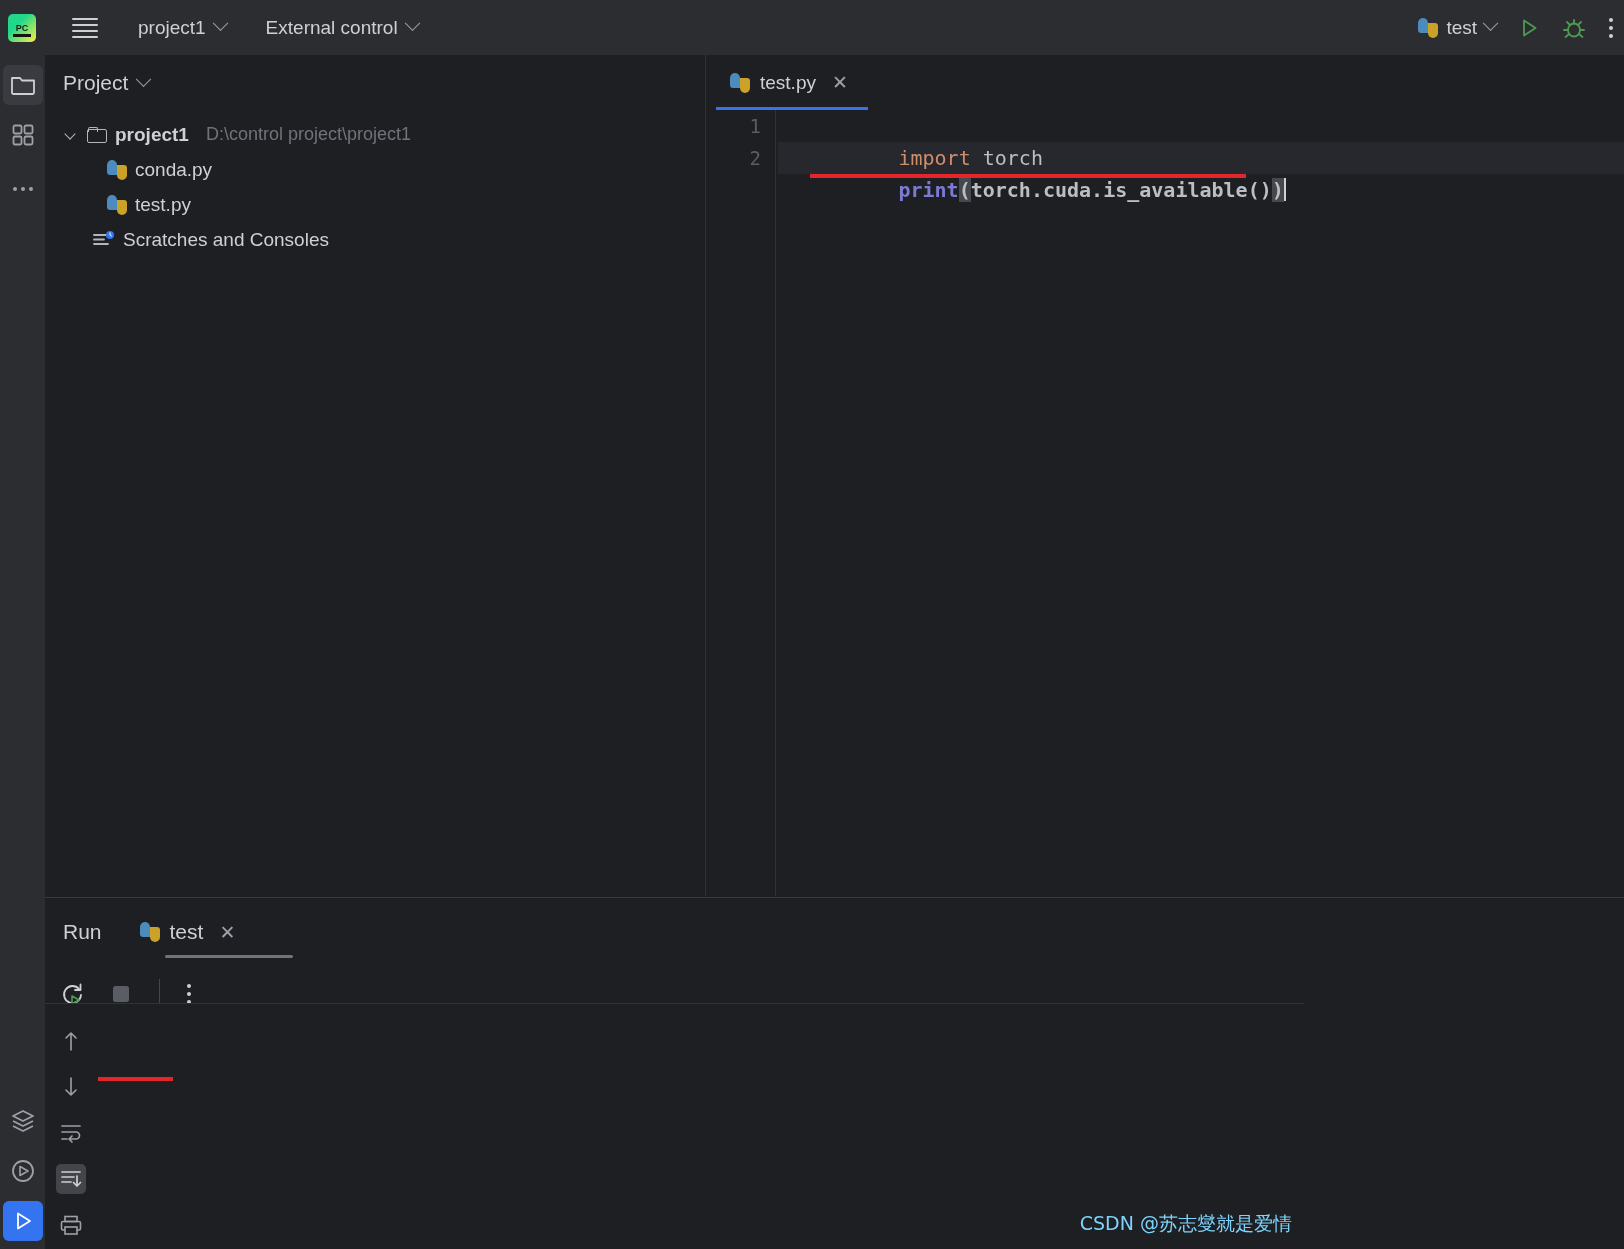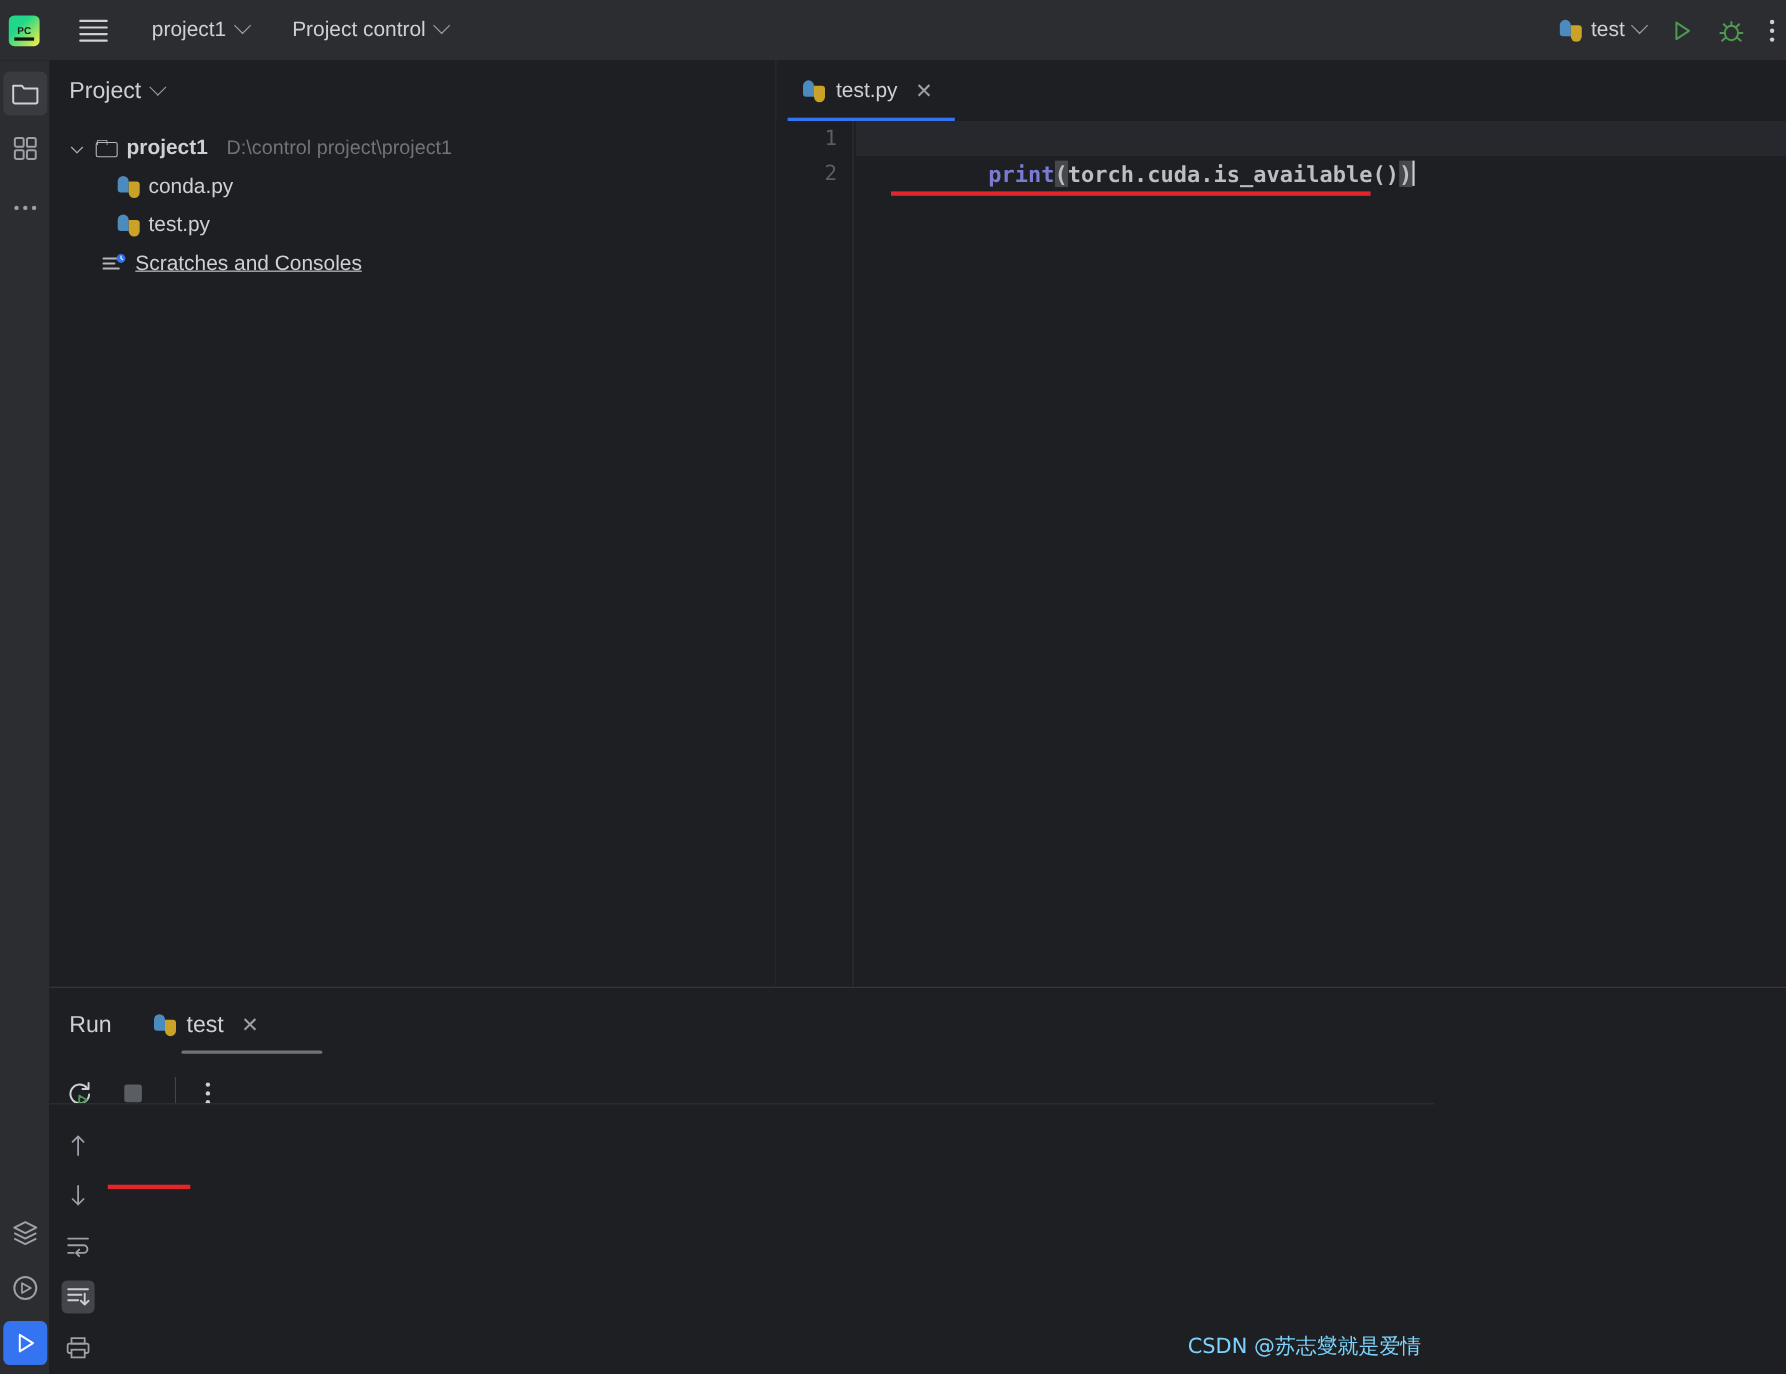--- a/index.html
+++ b/index.html
@@ -106,21 +106,21 @@
     border: 1.6px solid #b4b6bb; border-radius: 2px;
   }
   .folder-icon::after {
     content: ""; position: absolute; left: 1px; top: 0; width: 8px; height: 4px;
     border-top: 1.6px solid #b4b6bb; border-left: 1.6px solid #b4b6bb;
     border-right: 1.6px solid #b4b6bb; border-radius: 2px 2px 0 0;
   }
   .node-name { font-weight: bold; }
   .node-path { color: #6f737a; font-weight: normal; margin-left: 9px; font-size: 18px; }
   .indent-1 { padding-left: 62px; }
-  .indent-0b { padding-left: 48px; text-decoration: underline; }
+  .indent-0b { padding-left: 48px; }
 
   
   .editor-area {
     position: absolute; left: 706px; top: 55px; width: 918px; height: 841px;
     background: #1e1f22;
   }
   .tabbar { height: 55px; display: flex; align-items: center; position: relative; }
   .ed-tab {
     display: flex; align-items: center; gap: 10px; height: 55px;
     padding: 0 16px 0 24px; color: #ced0d6; font-size: 19px; cursor: pointer;
@@ -207,21 +207,21 @@
         <span></span>
         <span></span>
     </div>
 
     <div class="tb-item tb-project">
       <span>project1</span>
       <span class="chev"></span>
     </div>
 
     <div class="tb-item tb-vcs">
-      <span>Project control</span>
+      <span>External control</span>
       <span class="chev"></span>
     </div>
 
     <div class="tb-right">
       <div class="run-cfg">
         <span class="py-icon"></span>
         <span>test</span>
         <span class="chev"></span>
       </div>
 
@@ -338,20 +338,23 @@
       <div class="tab-underline"></div>
     </div>
 
     <div class="code-area">
       <div class="gutter">
         <div class="gutter-num">1</div>
         <div class="gutter-num">2</div>
       </div>
 
       <div class="code-lines">
+        <div class="code-line">
+          <span class="kw-import">import</span><span> torch</span>
+        </div>
         <div class="code-line current">
           <span class="kw-func">print</span><span class="brk">(</span><span>torch.cuda.is_available()</span><span class="brk">)</span><span class="caret"></span>
         </div>
         <div class="redline-editor"></div>
       </div>
     </div>
   </div>
 
   <div class="run-panel">
     <div class="run-head">

